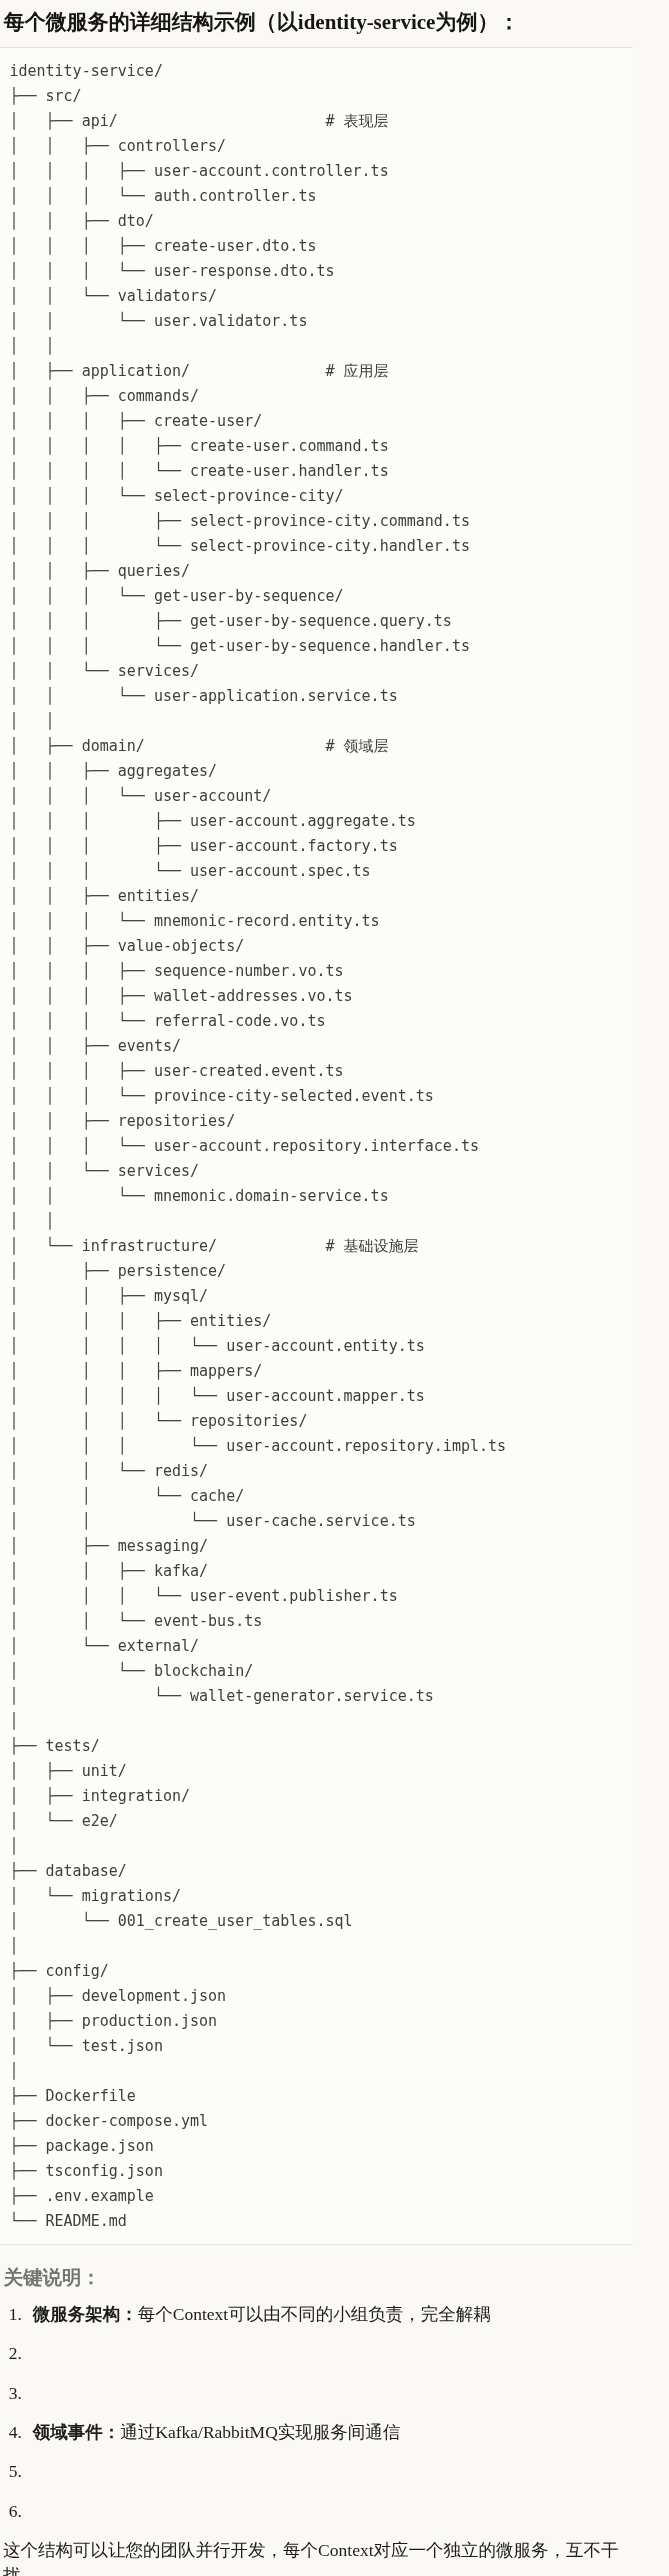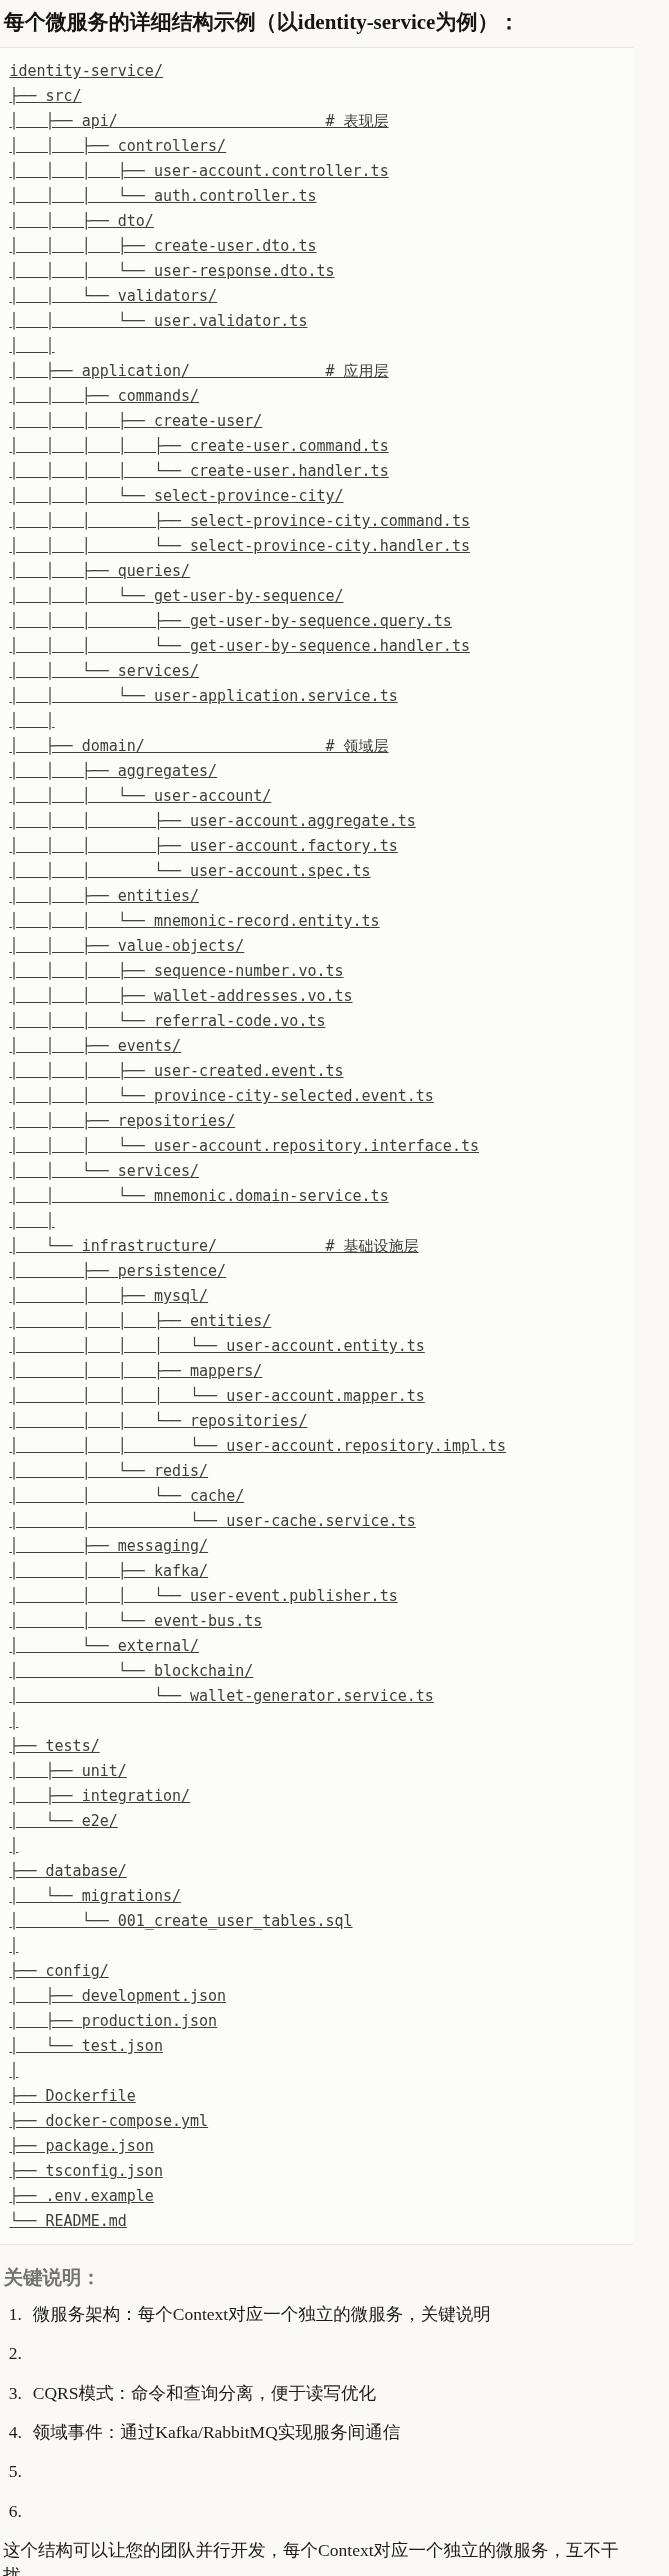--- a/index.html
+++ b/index.html
@@ -34,21 +34,20 @@
     padding:11.3px 9.4px 10px 9.4px;
     overflow:hidden;
   }
   .code-block pre{
     margin:0;
     font-family:"DejaVu Sans Mono","Liberation Mono",monospace;
     font-size:15px;
     line-height:25px;
     color:var(--code-text);
     white-space:pre;
-    text-decoration:underline;
   }
   h2.notes-title{
     margin:19px 3.8px 0 3.8px;
     font-size:19.4px;
     line-height:27.5px;
     font-weight:bold;
     color:#737373;
   }
   ol.notes-list{
     list-style:none;
@@ -60,21 +59,21 @@
     align-items:flex-start;
     font-size:17.5px;
     line-height:25px;
     margin-bottom:14.4px;
     padding-left:8.8px;
   }
   ol.notes-list .num{
     flex:0 0 24px;
   }
   ol.notes-list strong{
-    font-weight:normal;
+    font-weight:bold;
   }
   p.footer-text{
     margin:2.5px 3.1px 8.8px 3.1px;
     font-size:17.5px;
     line-height:25px;
   }
 </style>
 </head>
 <body>
 
@@ -170,28 +169,27 @@
 ├── tsconfig.json
 ├── .env.example
 └── README.md</pre>
   </div>
 
   <h2 class="notes-title">关键说明：</h2>
 
   <ol class="notes-list">
     <li>
       <span class="num">1.</span>
-      <span class="body"><strong>微服务架构：</strong><span>每个Context对应一个独立的微服务，关键说明</span></span>
+      <span class="body"><strong>微服务架构：</strong><span>每个Context可以由不同的小组负责，完全解耦</span></span>
     </li>
     <li>
       <span class="num">2.</span>
     </li>
     <li>
       <span class="num">3.</span>
-      <span class="body"><strong>CQRS模式：</strong><span>命令和查询分离，便于读写优化</span></span>
     </li>
     <li>
       <span class="num">4.</span>
       <span class="body"><strong>领域事件：</strong><span>通过Kafka/RabbitMQ实现服务间通信</span></span>
     </li>
     <li>
       <span class="num">5.</span>
     </li>
     <li>
       <span class="num">6.</span>

